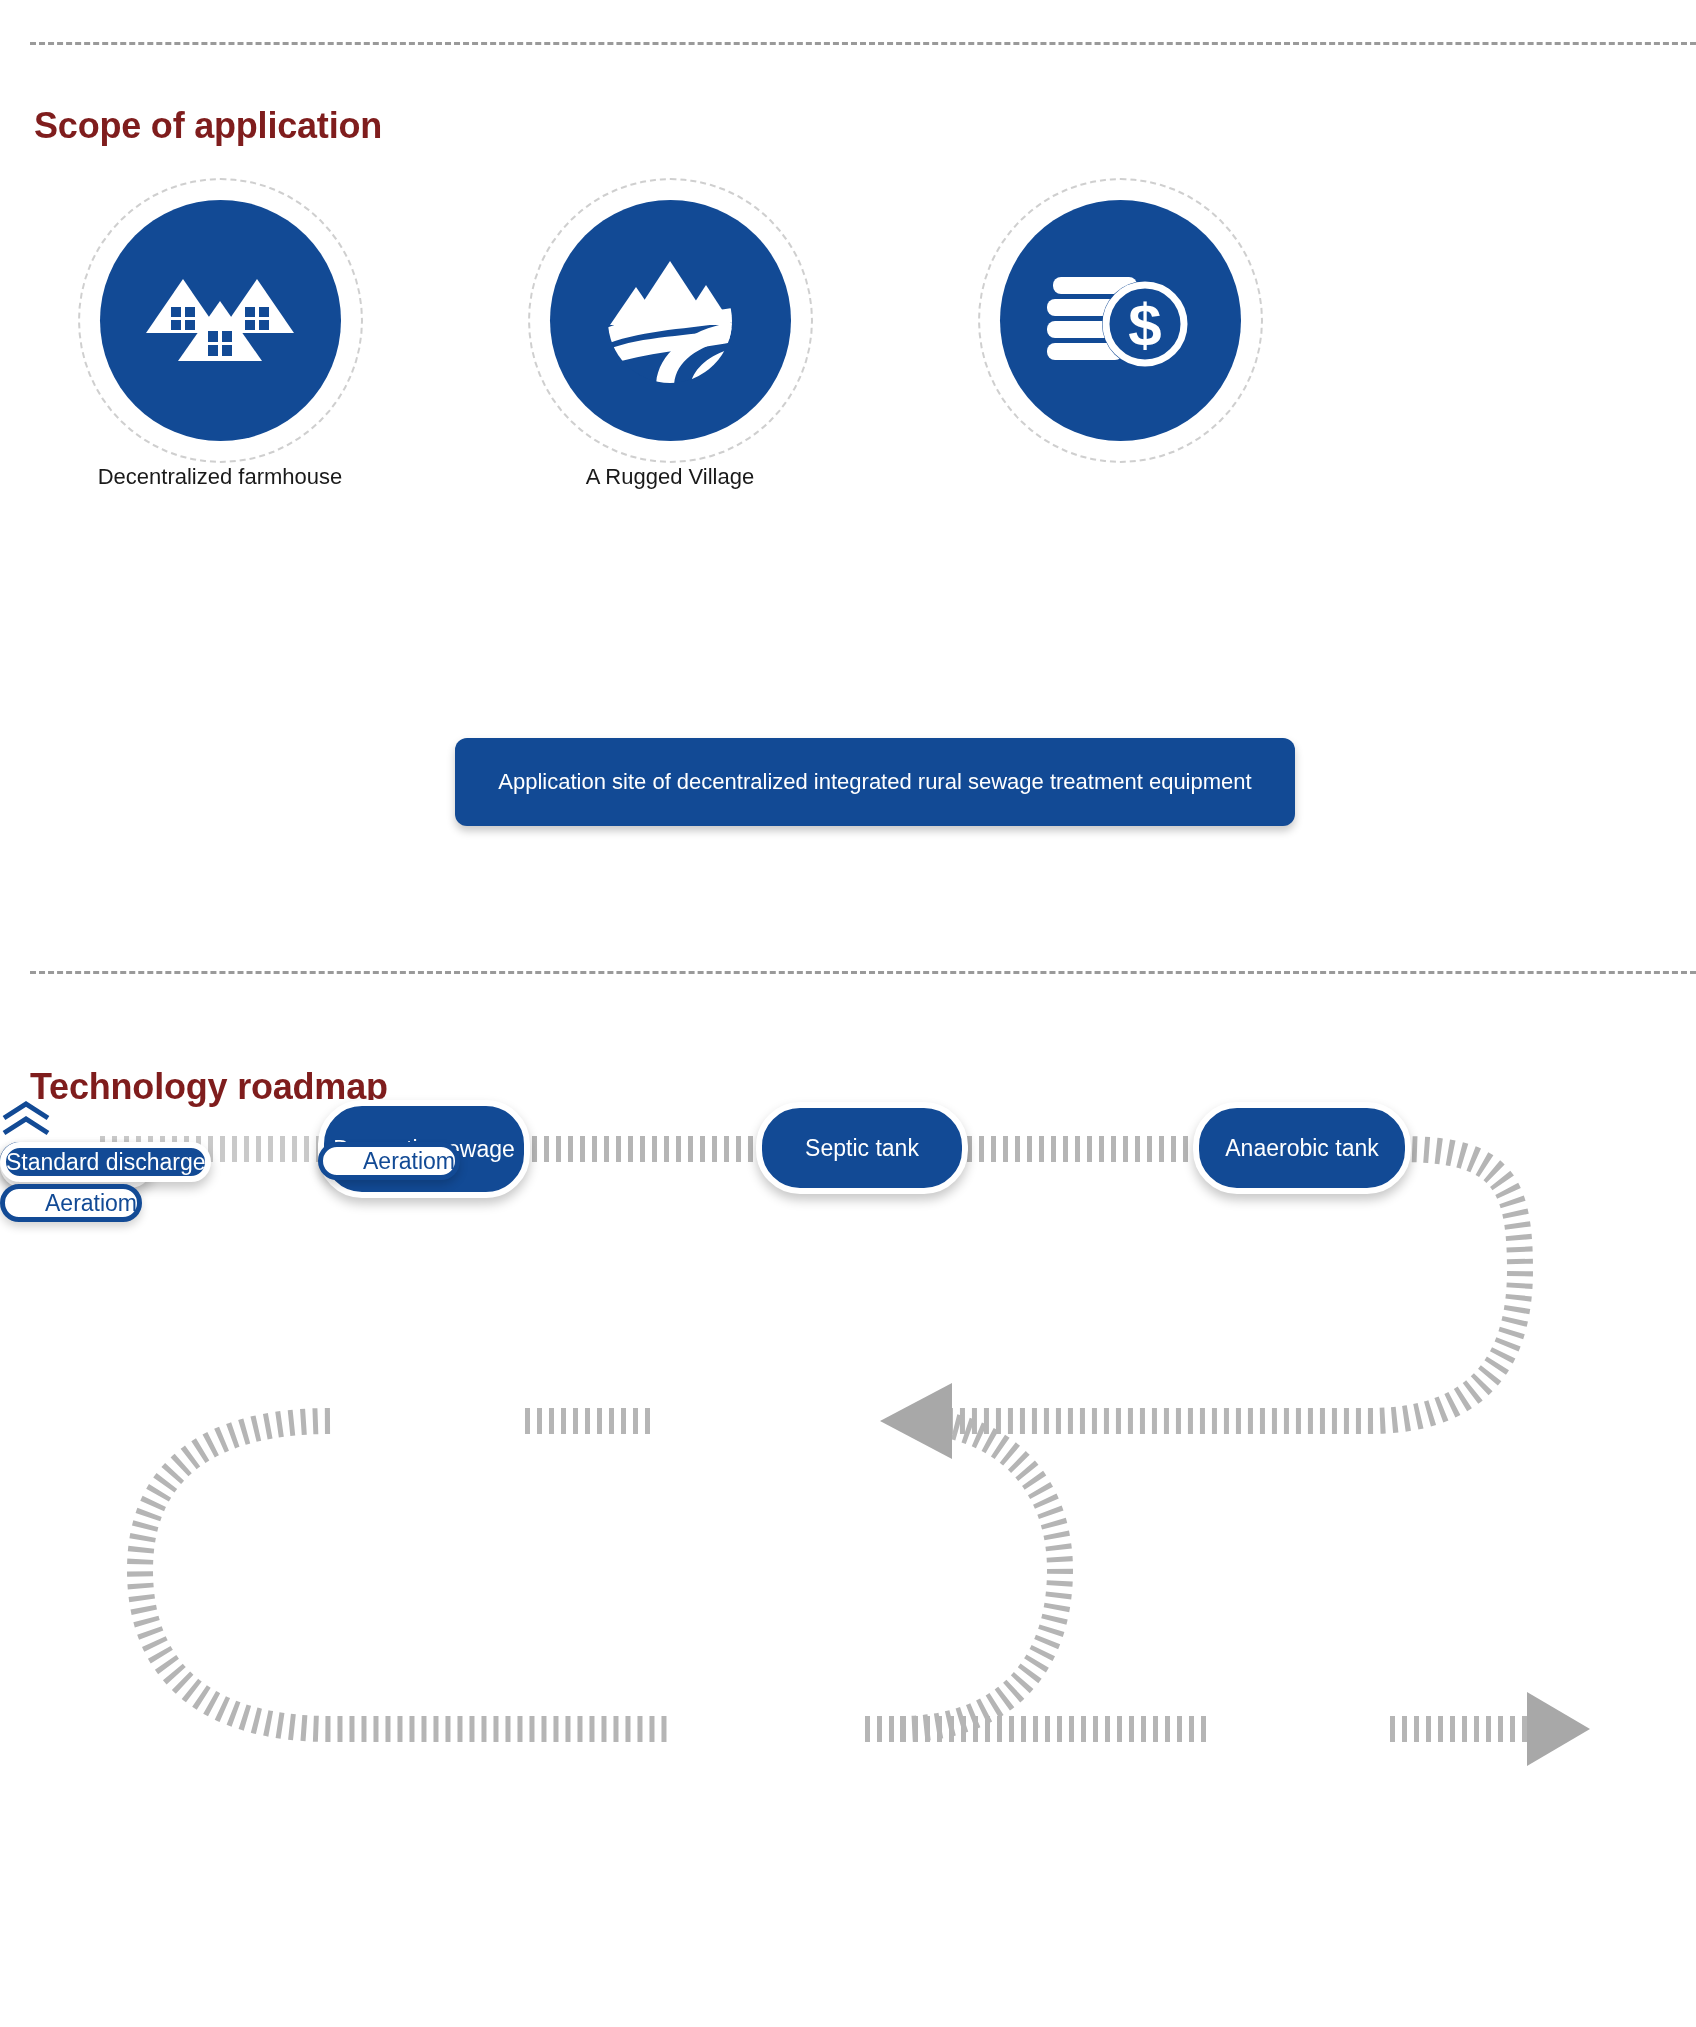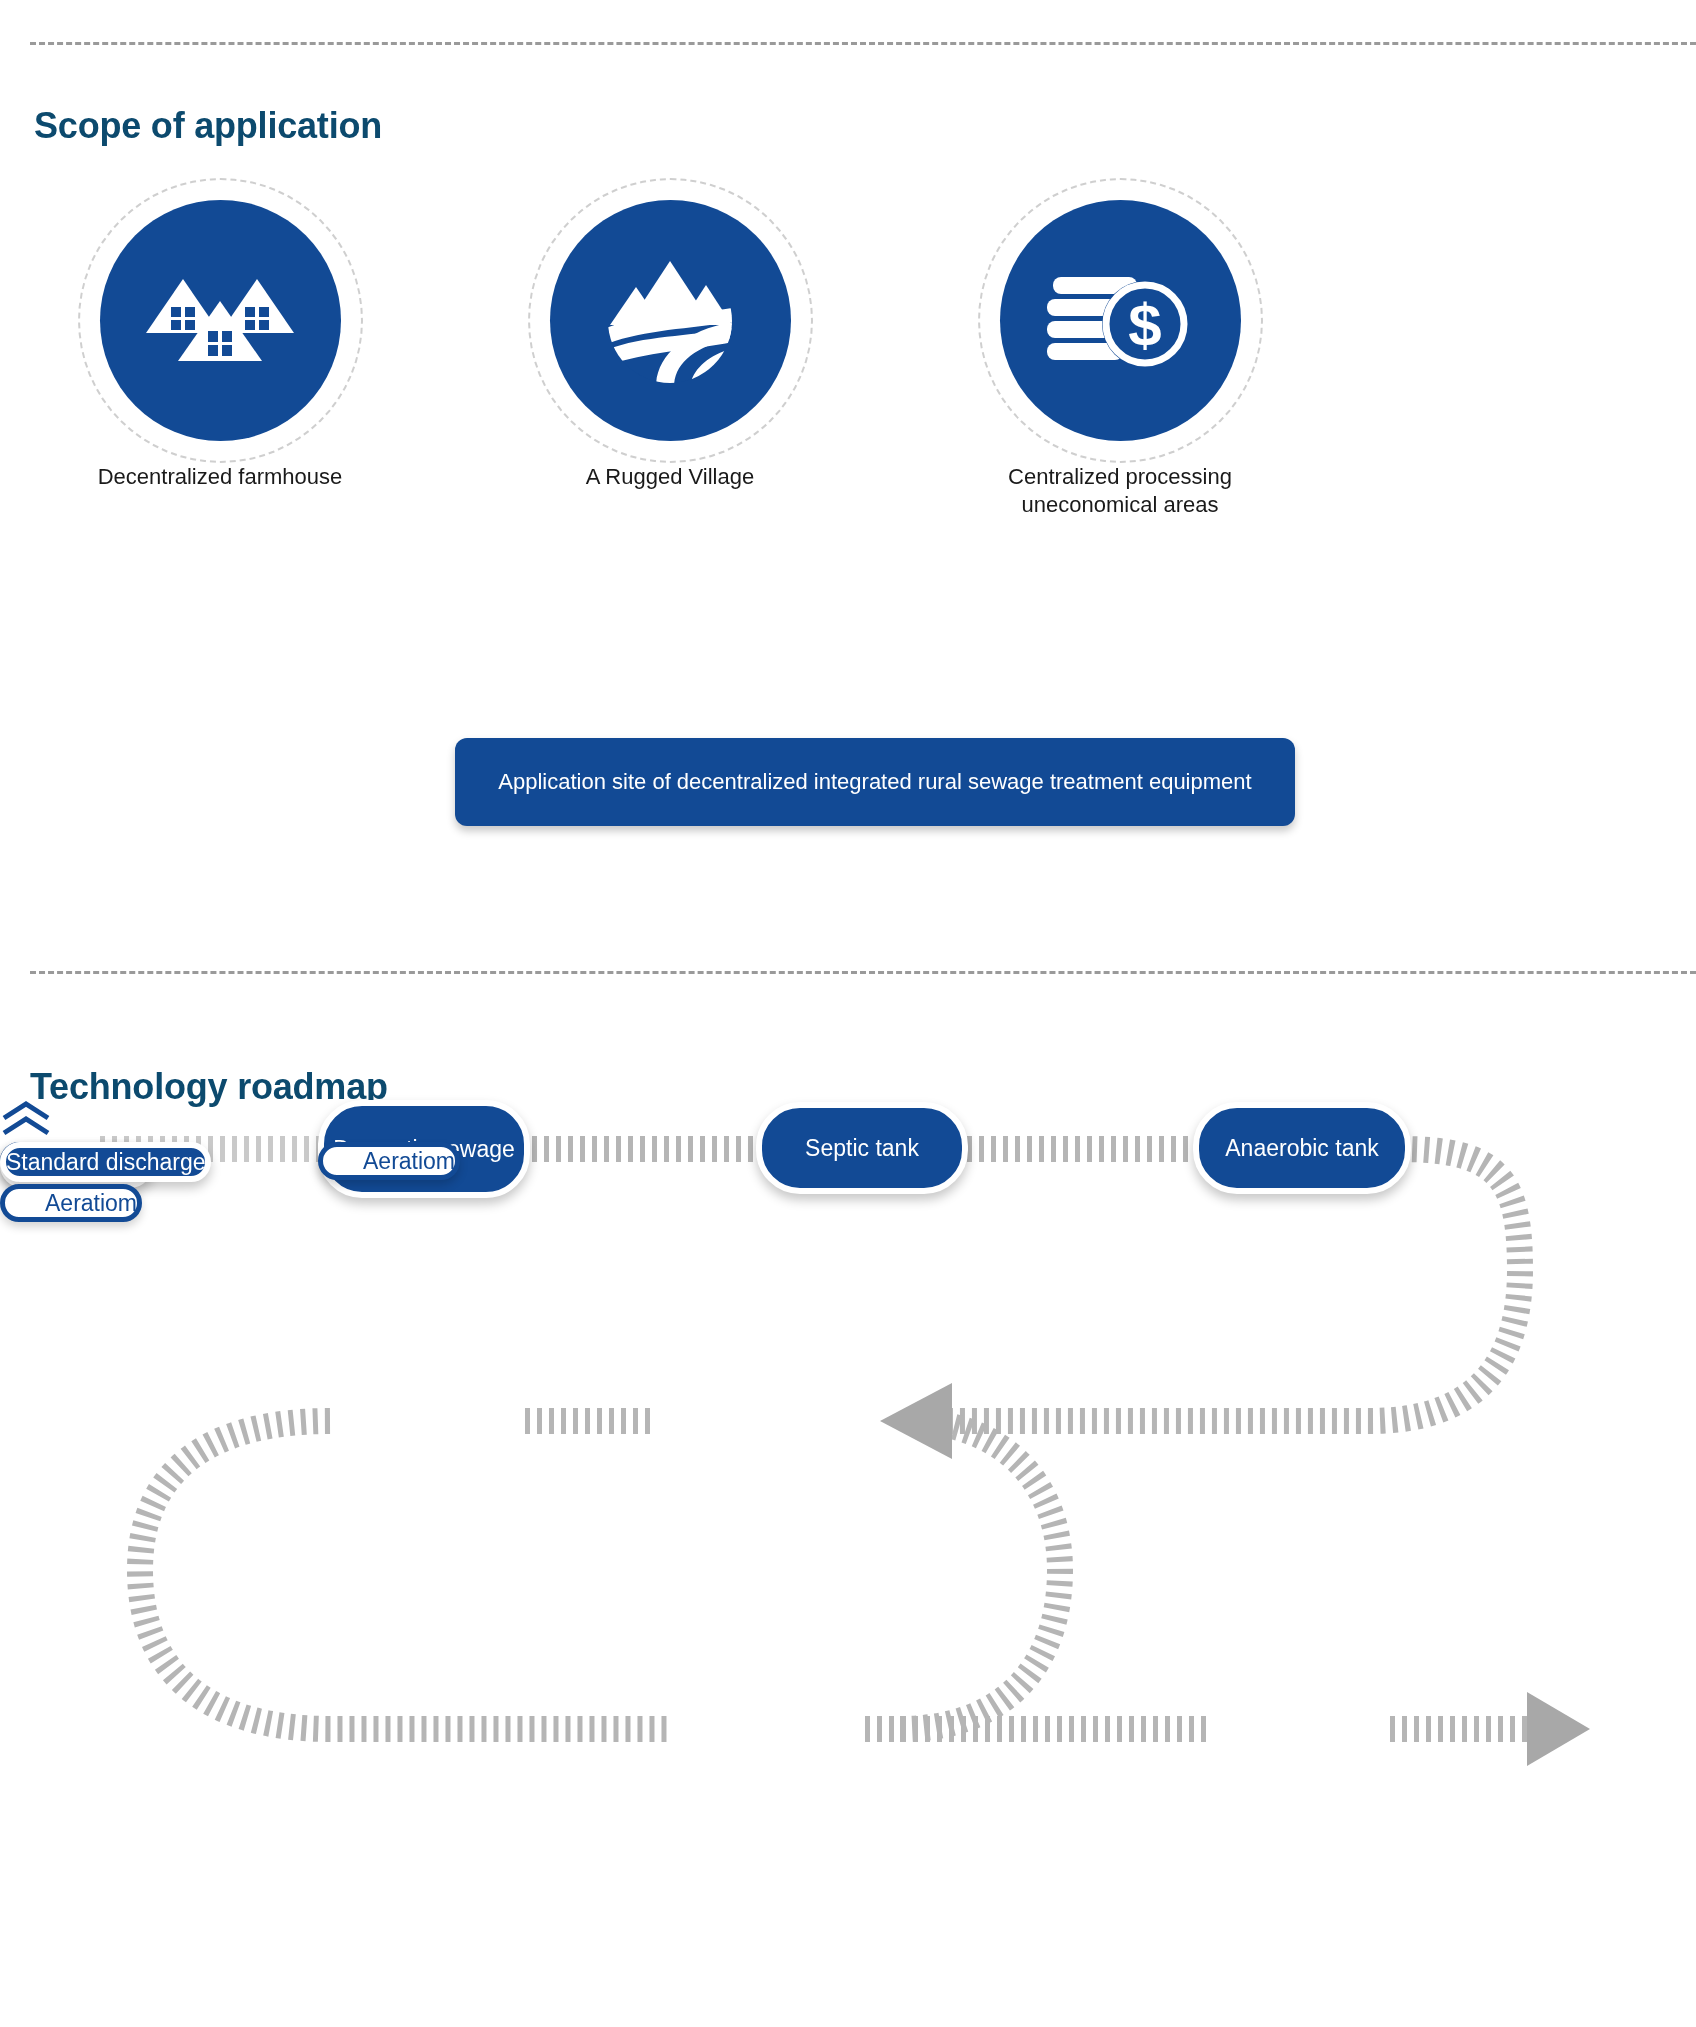--- a/index.html
+++ b/index.html
@@ -22,21 +22,21 @@
     border-top: 3px dashed #9a9a9a;
   }
   #sep-top { top: 42px; }
   #sep-mid { top: 971px; }
 
   
   .section-title {
     position: absolute;
     font-size: 36px;
     font-weight: bold;
-    color: #0c4a6e;
+    color: #7f1d1d;
     letter-spacing: -0.2px;
     white-space: nowrap;
   }
   #title-scope { left: 34px; top: 105px; }
   #title-roadmap { left: 30px; top: 1066px; }
 
   
   .scope-row {
     position: absolute;
     top: 178px;
@@ -236,22 +236,20 @@
           <rect x="8" y="16" width="84" height="17" rx="8" fill="#ffffff"></rect>
           <rect x="2" y="38" width="84" height="17" rx="8" fill="#ffffff"></rect>
           <rect x="2" y="60" width="76" height="17" rx="8" fill="#ffffff"></rect>
           <rect x="2" y="82" width="76" height="17" rx="8" fill="#ffffff"></rect>
           <circle cx="100" cy="63" r="43" fill="#124a95"></circle>
           <circle cx="100" cy="63" r="39" fill="none" stroke="#ffffff" stroke-width="7"></circle>
           <text x="100" y="85" font-family="'Liberation Sans', sans-serif" font-size="60" font-weight="bold" fill="#ffffff" text-anchor="middle">$</text>
         </svg>
       </div>
     </div>
-    <div class="scope-label" style="white-space: pre-line;">Centralized processing
-uneconomical areas</div>
   </div>
 </div>
 
 <div id="app-banner">
   <span>Application site of decentralized integrated rural sewage treatment equipment</span>
 </div>
 
 <div class="sep" id="sep-mid"></div>
 
 <div class="section-title" id="title-roadmap">Technology roadmap</div>

